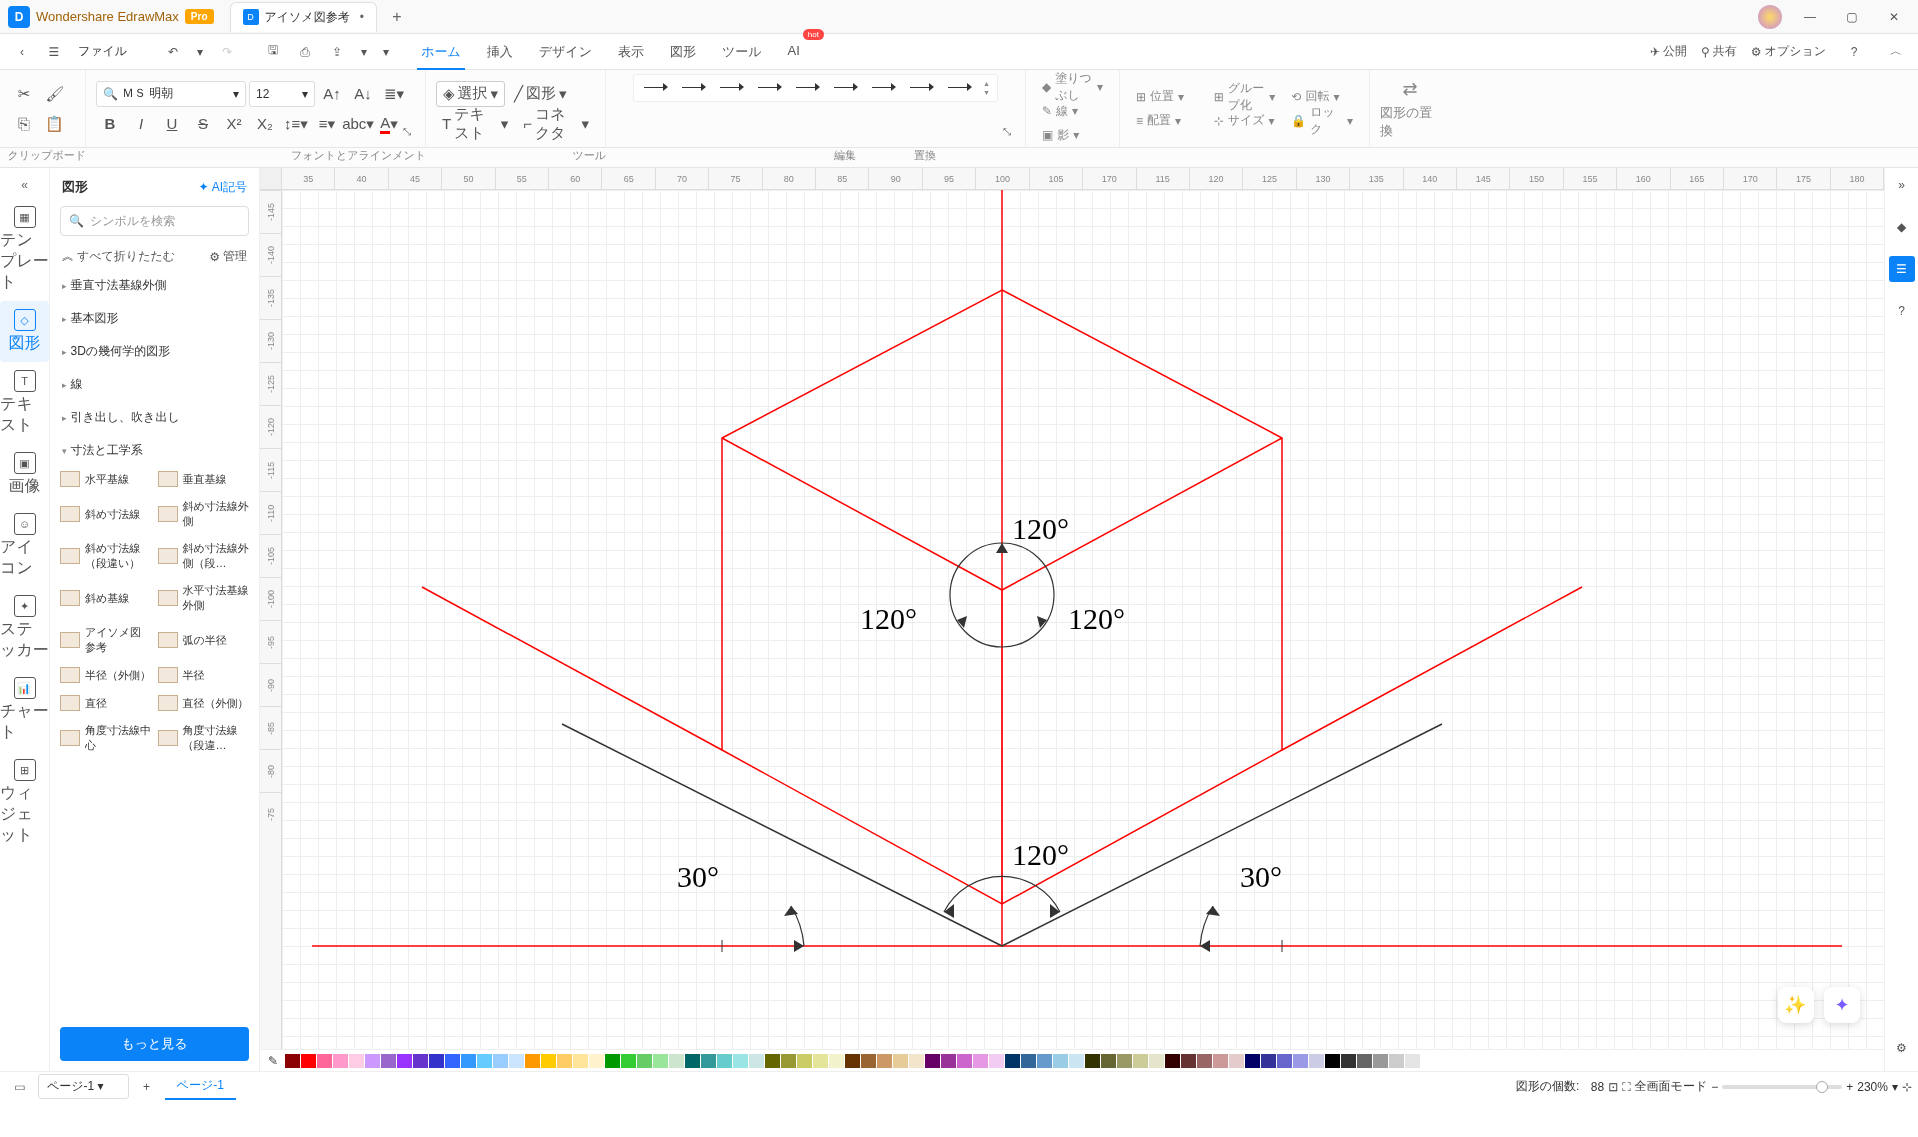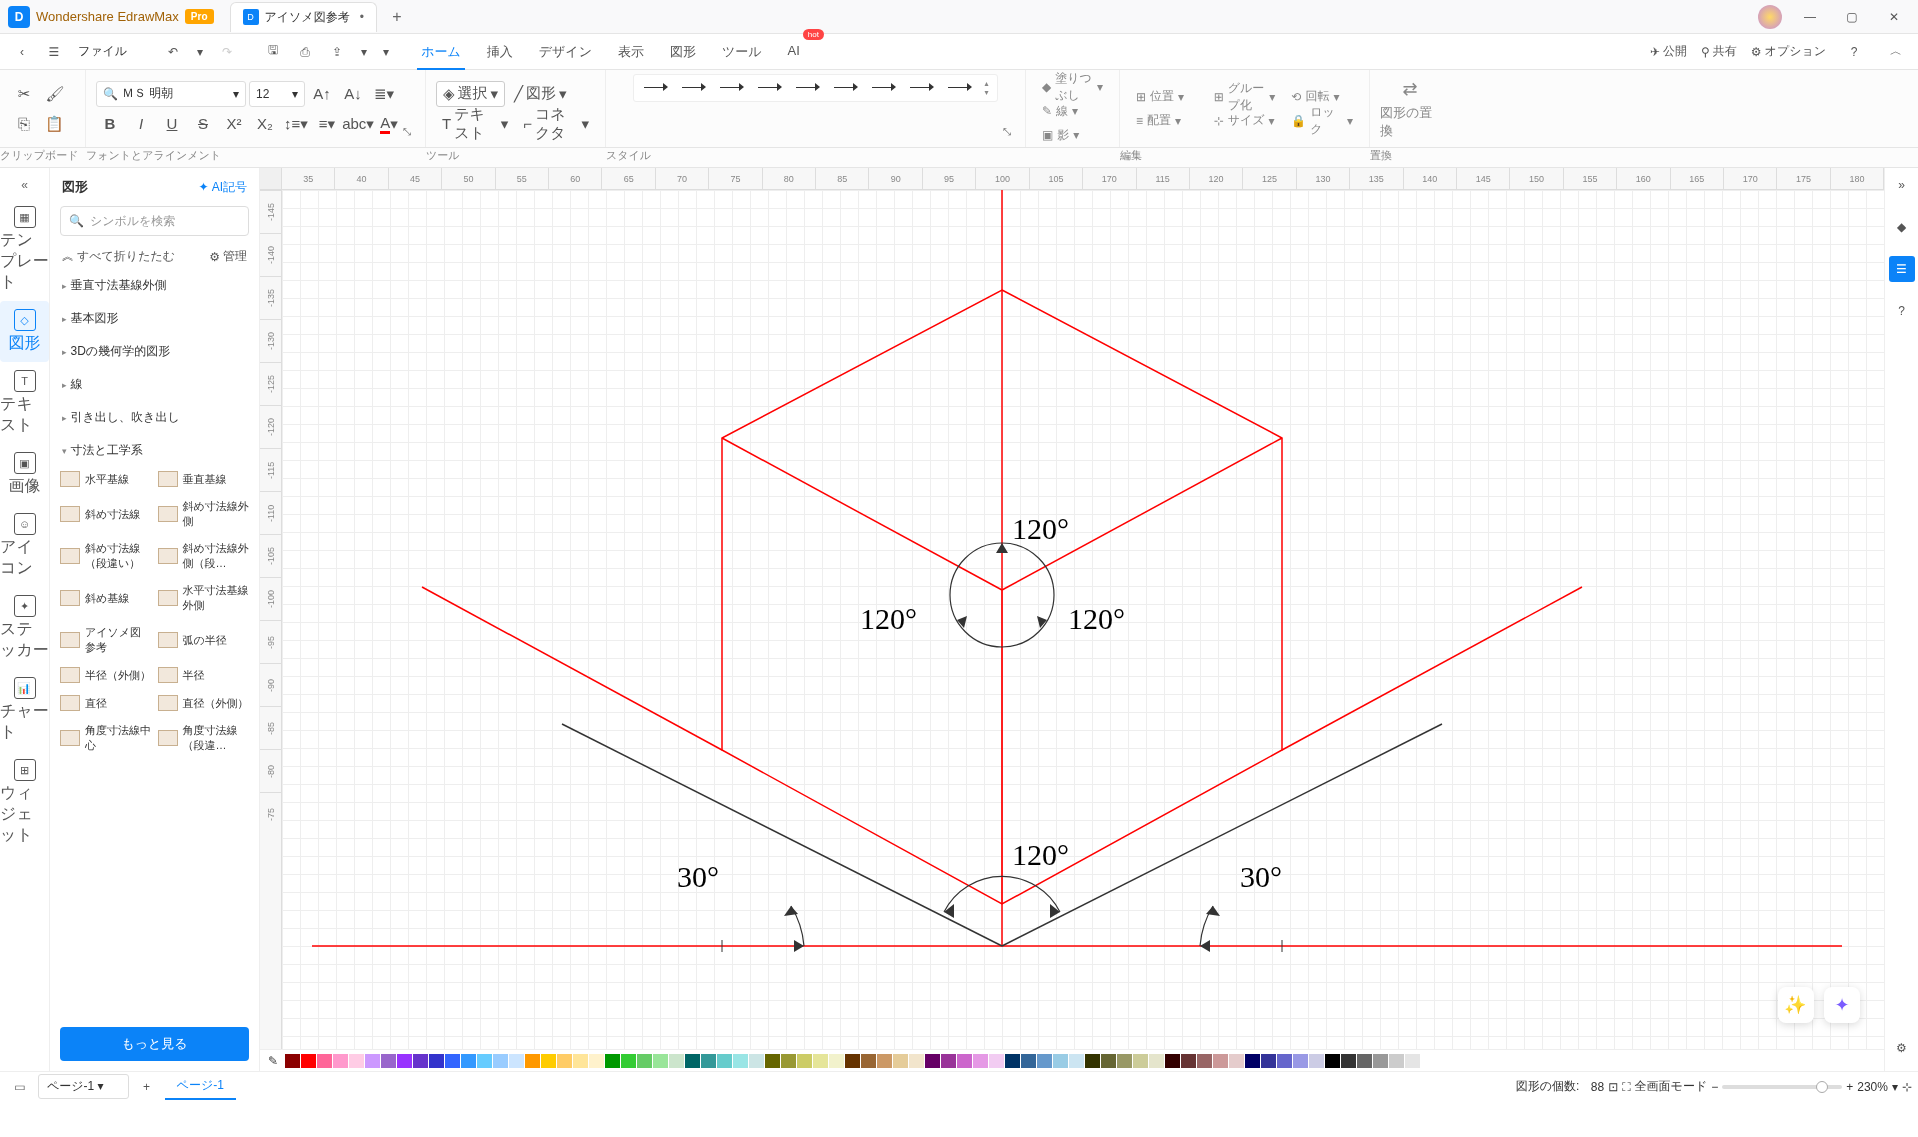--- a/index.html
+++ b/index.html
@@ -36,21 +36,21 @@
 .combo{height:26px;border:1px solid #ddd;border-radius:3px;display:flex;align-items:center;padding:0 6px;background:#fff;gap:4px}
 .ribbon-btn{width:28px;height:26px;display:flex;align-items:center;justify-content:center;color:#555;font-size:15px}
 .ribbon-btn.wide{width:auto;padding:0 6px;gap:3px}
 .arrow-gallery{display:flex;gap:10px;border:1px solid #eee;padding:4px 8px;border-radius:3px;background:#fff}
 .arrow-cell{width:28px;height:16px;position:relative}
 .arrow-cell::before{content:"";position:absolute;top:50%;left:2px;right:6px;height:1px;background:#333}
 .arrow-cell::after{content:"";position:absolute;right:2px;top:50%;transform:translateY(-50%);border-left:5px solid #333;border-top:4px solid transparent;border-bottom:4px solid transparent}
 .ribbon-rightgroup{display:flex;flex-direction:column;gap:2px;padding:2px 6px}
 .ribbon-rightgroup .item{display:flex;align-items:center;gap:4px;color:#888;font-size:12px;height:22px}
 .group-labels{height:20px;display:flex;border-bottom:1px solid #e5e5e5;font-size:11px;color:#888;background:#fcfcfc}
-.gl{text-align:left}
+.gl{text-align:right}
 .workspace{display:flex;height:903px}
 .left-rail{width:50px;background:#fff;border-right:1px solid #eee;display:flex;flex-direction:column;align-items:center;gap:0px;padding-top:4px}
 .rail-collapse{height:26px;display:flex;align-items:center;justify-content:center;color:#666;width:100%}
 .rail-item{width:100%;display:flex;flex-direction:column;align-items:center;gap:2px;padding:8px 0;color:#555;cursor:pointer}
 .rail-item.active{color:#0b83f8;background:#eaf4ff;border-radius:4px}
 .rail-icon{width:22px;height:22px;display:flex;align-items:center;justify-content:center;border:1.5px solid currentColor;border-radius:3px;font-size:11px}
 .rail-label{font-size:16px}
 .shapes-panel{width:210px;border-right:1px solid #eee;display:flex;flex-direction:column;background:#fff}
 .sp-header{display:flex;align-items:center;justify-content:space-between;padding:10px 12px}
 .sp-header-title{font-weight:bold;font-size:13px}
@@ -173,21 +173,21 @@
   </div>
   <div class="ribbon-group" style="width:340px">
     <div class="rg-content">
       <div class="rg-stack" style="width:100%">
         <div class="rg-row">
           <div class="combo" style="width:150px">
               <span>🔍</span>
               <span>ＭＳ 明朝</span>
               <span style="margin-left:auto">▾</span>
             </div>
-          <div class="combo" style="width:56px">
+          <div class="combo" style="width:66px">
               <span>12</span>
               <span style="margin-left:auto">▾</span>
             </div>
           <div class="ribbon-btn">A↑</div>
           <div class="ribbon-btn">A↓</div>
           <div class="ribbon-btn">≣▾</div>
         </div>
         <div class="rg-row">
           <div class="ribbon-btn">
               <b>B</b>
@@ -275,21 +275,20 @@
       <div style="font-size:18px">⇄</div>
       <div style="font-size:13px">図形の置換</div>
     </div>
   </div>
 </div>
 
 <div class="group-labels">
   <div class="gl" style="width:86px">クリップボード</div>
   <div class="gl" style="width:340px">フォントとアラインメント</div>
   <div class="gl" style="width:180px">ツール</div>
-  <div class="gl" style="width:514px">スタイル</div>
   <div class="gl" style="width:250px">編集</div>
   <div class="gl" style="width:80px">置換</div>
 </div>
 
 <div class="workspace">
 
   <div class="left-rail">
     <div class="rail-collapse">«</div>
     <div id="left-rail-items">
         <div class="rail-item">

